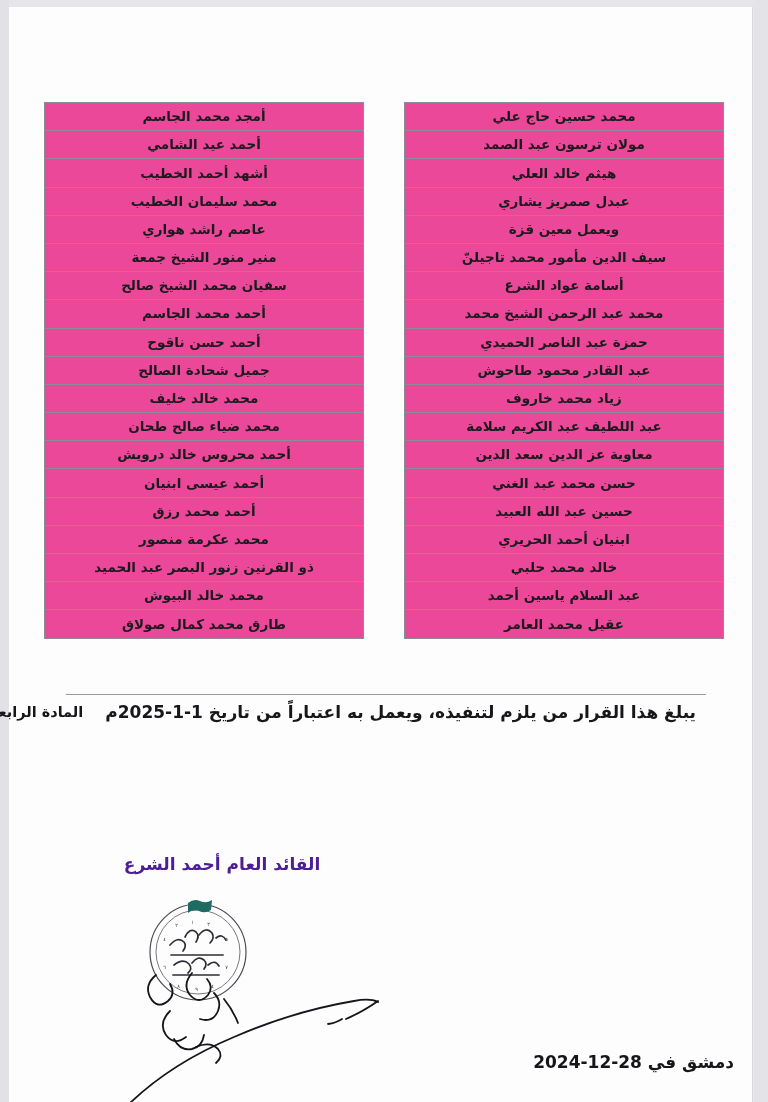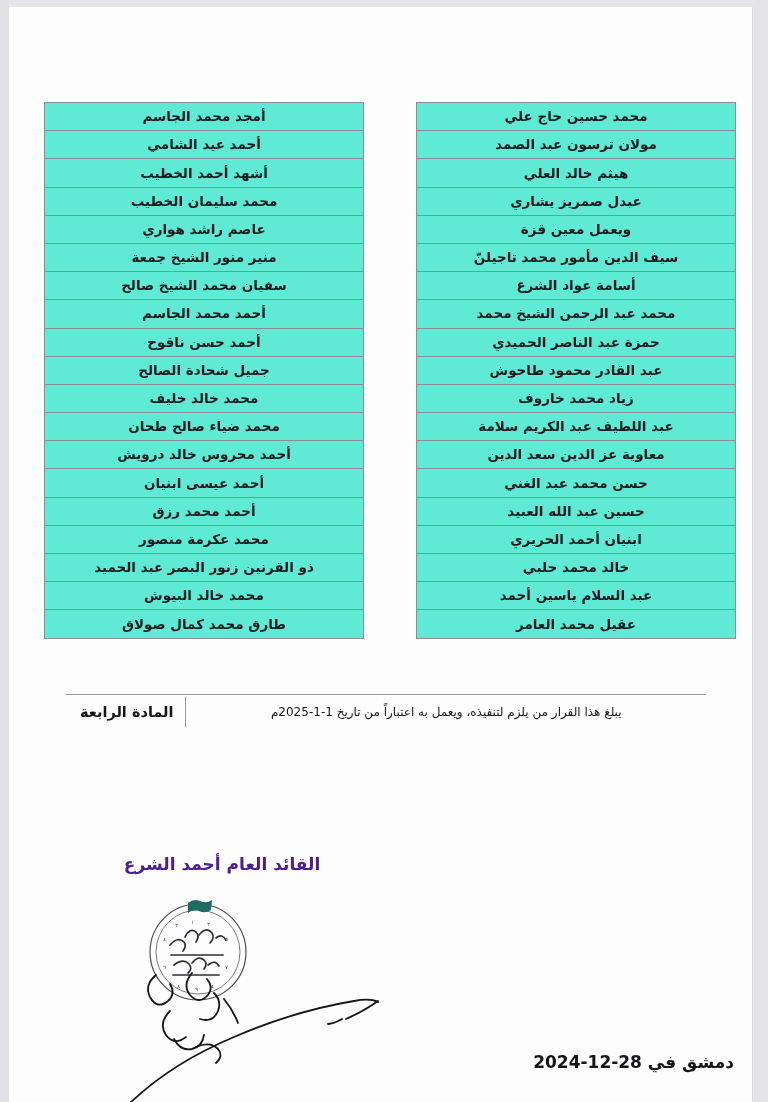--- a/index.html
+++ b/index.html
@@ -69,33 +69,33 @@
     top: 0;
     width: 768px;
     height: 1102px;
   }
   .name-table {
     position: absolute;
     border-collapse: collapse;
     width: 320px;
     table-layout: fixed;
   }
-  .name-table.right-col { right: 32px; top: 102px; }
+  .name-table.right-col { right: 44px; top: 102px; }
   .name-table.left-col  { left: 44px;  top: 102px; }
 
   .name-table td {
     border: 1px solid #8c8c93;
     height: 27.2px;
     padding: 0 6px;
     text-align: center;
     vertical-align: middle;
     font-size: 13.5px;
     font-weight: 700;
     color: #1b1b1f;
-    background: #5eead4;
+    background: #ec4899;
     letter-spacing: 0;
     line-height: 1.1;
     white-space: nowrap;
     overflow: hidden;
   }
 
   
   .article-row {
     position: absolute;
     left: 66px;
@@ -106,22 +106,22 @@
     flex-direction: row;
     align-items: stretch;
     border-top: 1px solid #9a9aa1;
   }
   .article-body {
     flex: 1 1 auto;
     display: flex;
     align-items: center;
     justify-content: center;
     padding: 0 10px;
-    font-size: 12px;
-    font-weight: 400;
+    font-size: 17px;
+    font-weight: 700;
     color: #17171b;
     white-space: nowrap;
   }
   .article-divider {
     width: 1px;
     background: #9a9aa1;
     margin: 2px 0 2px 0;
   }
   .article-label {
     flex: 0 0 auto;

